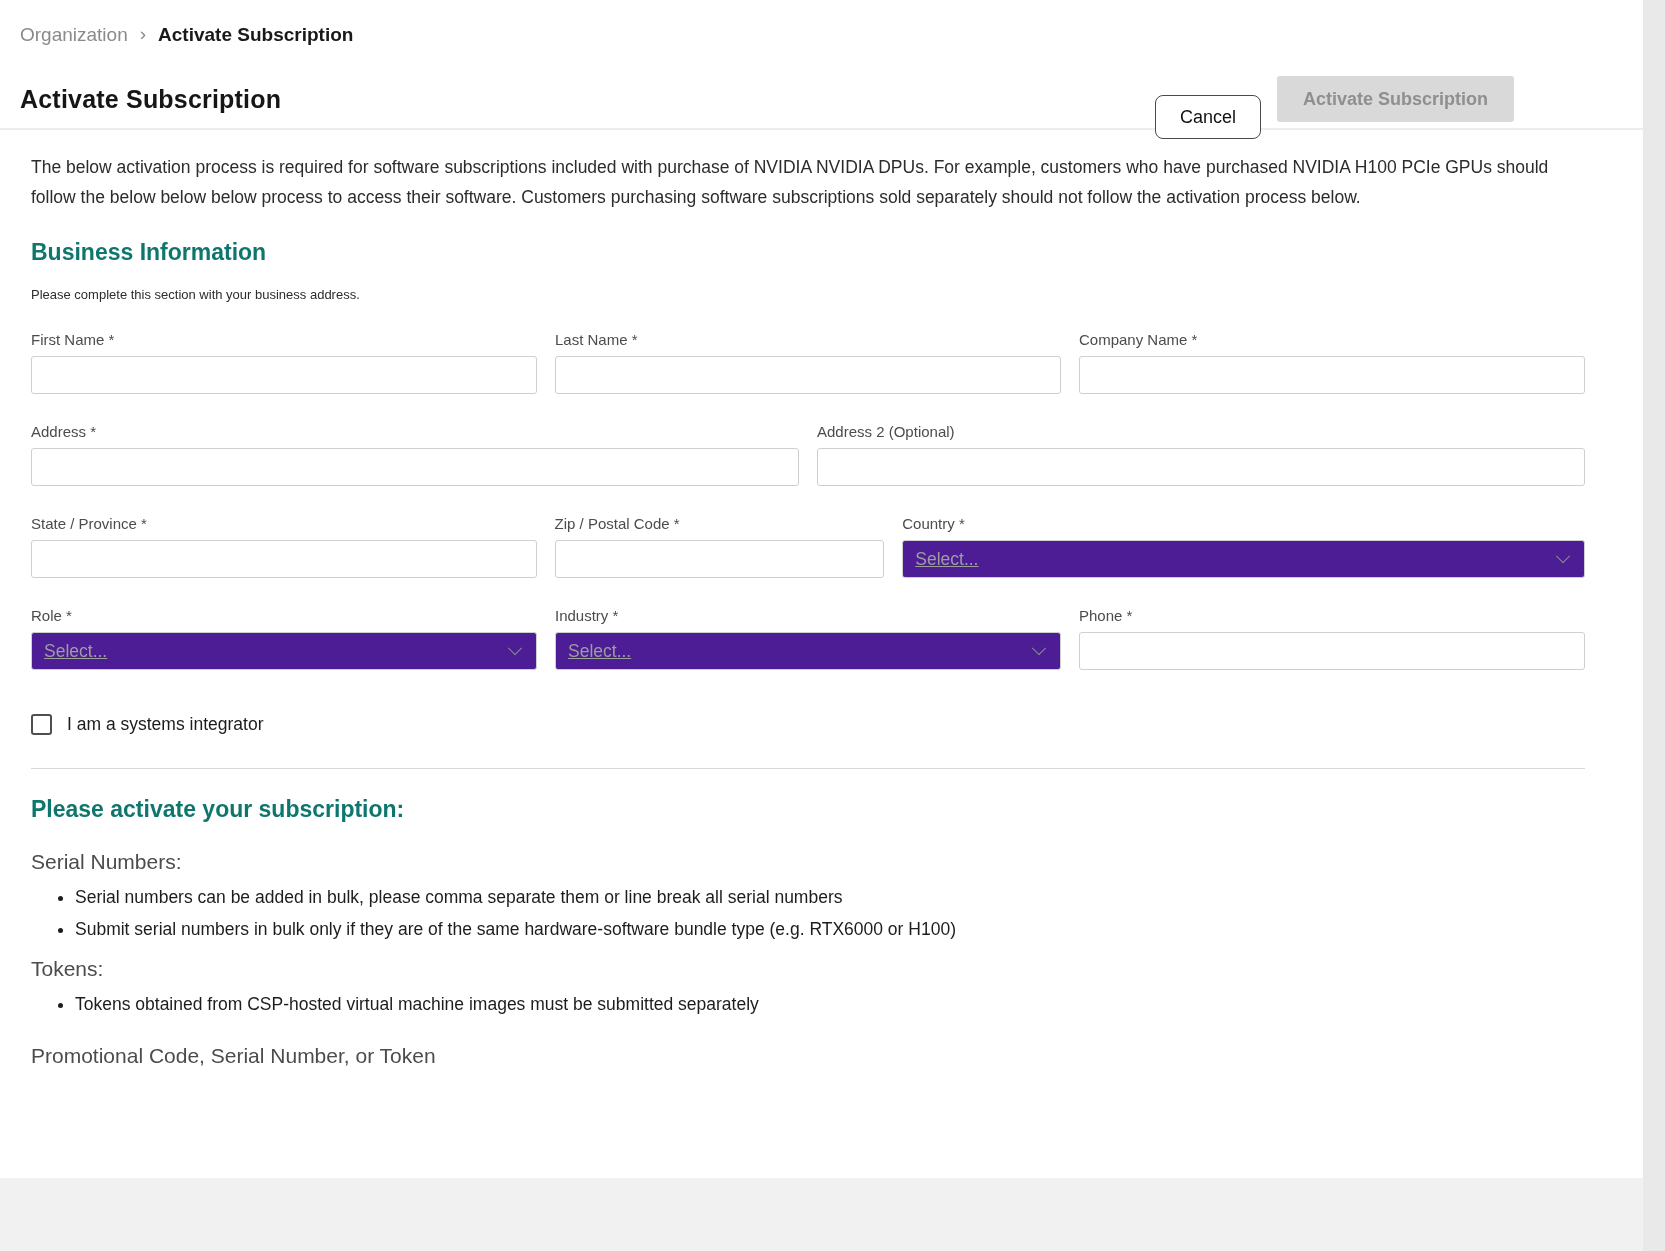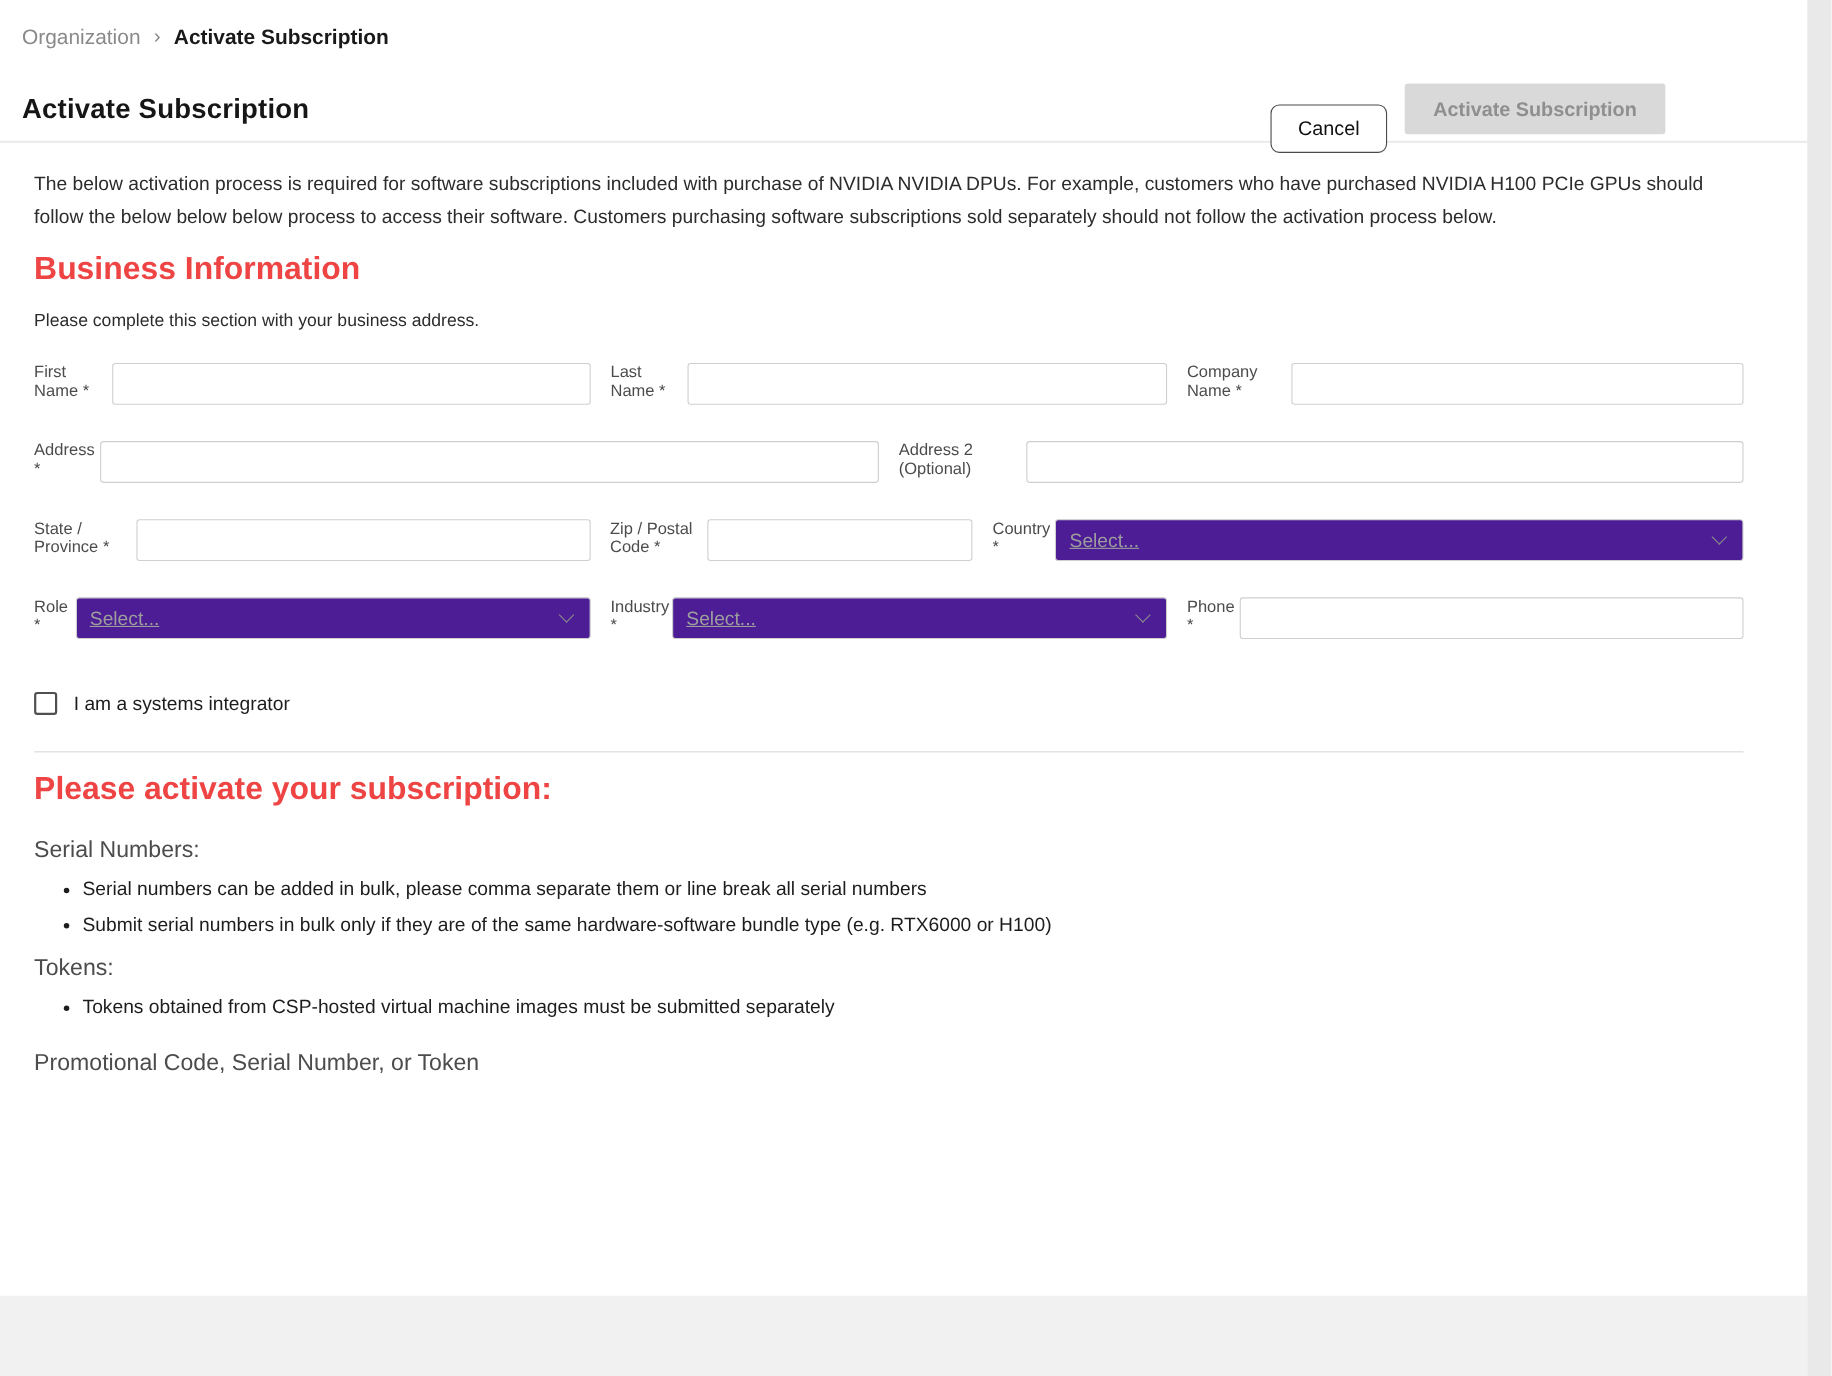--- a/index.html
+++ b/index.html
@@ -23,24 +23,24 @@
     padding:9px 24px; height:44px; cursor:pointer;margin-top:36px;
   }
   .btn-activate {
     font-family:inherit; font-size:18px; font-weight:700; color:#8f8f8f;
     background:#d9d9d9; border:none; border-radius:3px;
     padding:10px 26px; height:46px; cursor:default;
   }
   
   .content { padding:0 58px 0 31px; }
   .intro { margin-top:22px; font-size:17.5px; line-height:30px; color:#2c2c2c; }
-  .section-heading { margin-top:17px; font-size:29px; font-weight:700; color:#ef4444; }
-  .sub-note { margin-top:21px; font-size:16px; color:#2c2c2c; }
+  .section-heading { margin-top:27px; font-size:23px; font-weight:700; color:#0f766e; }
+  .sub-note { margin-top:21px; font-size:13px; color:#2c2c2c; }
   .form-row { display:flex; gap:18px; margin-top:29px; }
-  .field { display:flex; flex-direction:row; min-width:0; }
+  .field { display:flex; flex-direction:column; min-width:0; }
   .f-third { flex:1 1 0; }
   .f-half  { flex:1 1 0; }
   .f-city, .f-state { flex:368 1 0; }
   .f-zip { flex:240 1 0; }
   .f-country { flex:497 1 0; }
   .field-label { font-size:15px; color:#4c4c4c; margin-bottom:8px; }
   .text-input {
     height:38px; width:100%; border:1px solid #cfcfcf; border-radius:3px;
     background:#fff; font-family:inherit; font-size:17px; color:#1f1f1f; padding:0 12px;
   }

